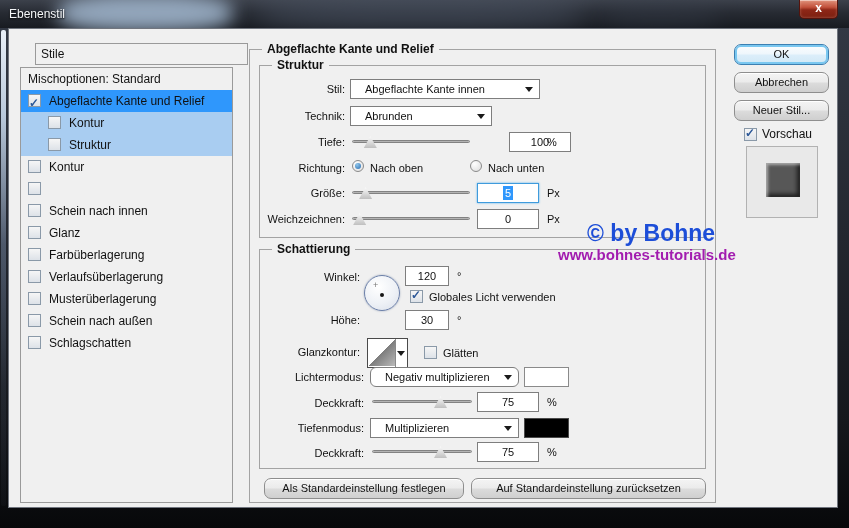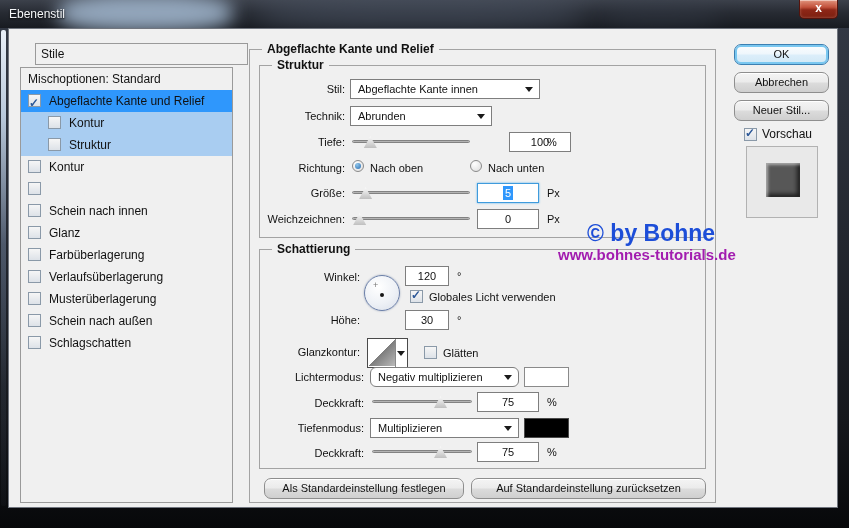--- a/index.html
+++ b/index.html
@@ -80,21 +80,21 @@
     border-radius: 50%; background: radial-gradient(circle at 35% 30%, #8fc5ea, #2a6db0);
   }
   .groupbox { position: absolute; border: 1px solid #a3a3a3; }
   .groupbox .legend, .outer-legend {
     position: absolute; top: -8px; left: 12px; background: #f0f0f0; padding: 0 5px;
     font-weight: bold; font-size: 12px; white-space: nowrap;
   }
   .lbl { position: absolute; text-align: right; white-space: nowrap; }
   .dropdown {
     position: absolute; height: 20px; background: #fff; border: 1px solid #7e7e7e;
-    line-height: 18px; padding-left: 7px; font-size: 11px; white-space: nowrap;
+    line-height: 18px; padding-left: 14px; font-size: 11px; white-space: nowrap;
   }
   .dd-arrow {
     position: absolute; right: 6px; top: 7px; width: 0; height: 0;
     border-left: 4px solid transparent; border-right: 4px solid transparent;
     border-top: 5px solid #1a1a1a;
   }
   .tinput {
     position: absolute; height: 20px; background: #fff; border: 1px solid #7e7e7e;
     text-align: center; line-height: 18px; font-size: 11px;
   }

